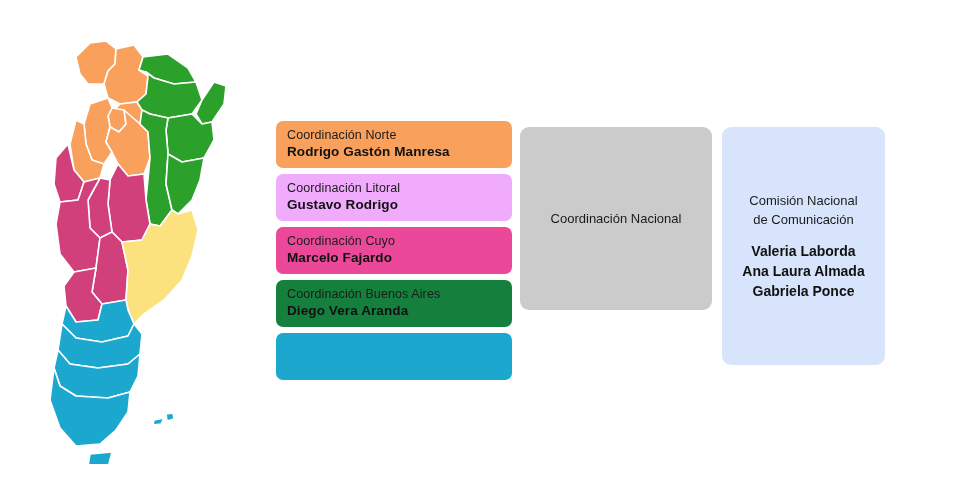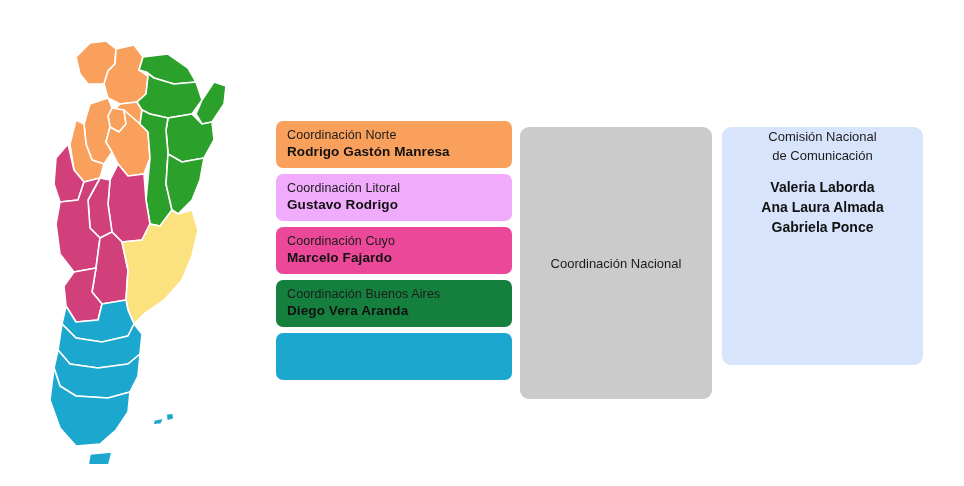--- a/index.html
+++ b/index.html
@@ -42,39 +42,39 @@
     font-size:13.5px;
     font-weight:bold;
     color:#111111;
     line-height:17px;
     letter-spacing:0.1px;
     white-space:nowrap;
   }
 
   
   #national-panel{
-    position:absolute;left:520px;top:127px;width:192px;height:272px;
+    position:absolute;left:520px;top:127px;width:192px;height:183px;
     background:#cbcbcb;border-radius:9px;
     display:flex;flex-direction:column;
     align-items:center;justify-content:center;
     box-sizing:border-box;
   }
   #national-panel .panel-role{
     font-size:13px;color:#1b1b1b;line-height:19px;text-align:center;
   }
   #national-panel .panel-person{
     font-size:14px;font-weight:bold;color:#111;line-height:20px;text-align:center;
   }
 
   
   #commission-panel{
-    position:absolute;left:722px;top:127px;width:201px;height:238px;
+    position:absolute;left:722px;top:127px;width:163px;height:238px;
     background:#d7e4fb;border-radius:9px;
     display:flex;flex-direction:column;
-    align-items:center;
+    align-items:center;justify-content:center;
     box-sizing:border-box;
   }
   #commission-panel .panel-role{
     font-size:13px;color:#1b1b1b;line-height:19px;text-align:center;
   }
   #commission-panel .members{margin-top:12px;}
   #commission-panel .panel-person{
     font-size:14px;font-weight:bold;color:#111;line-height:20px;text-align:center;
   }
 </style>

